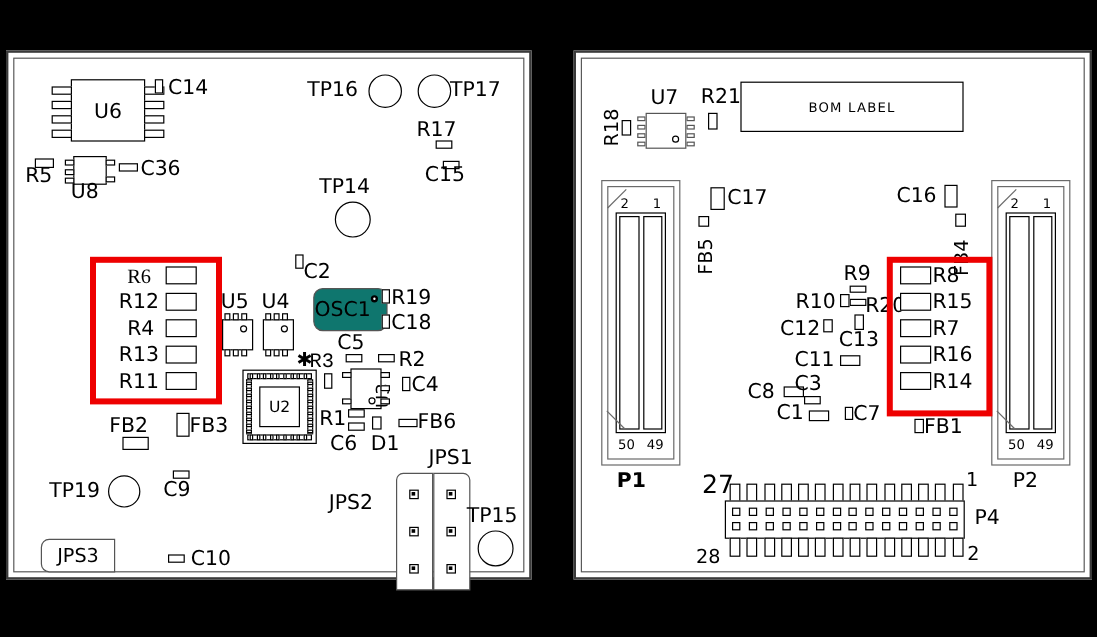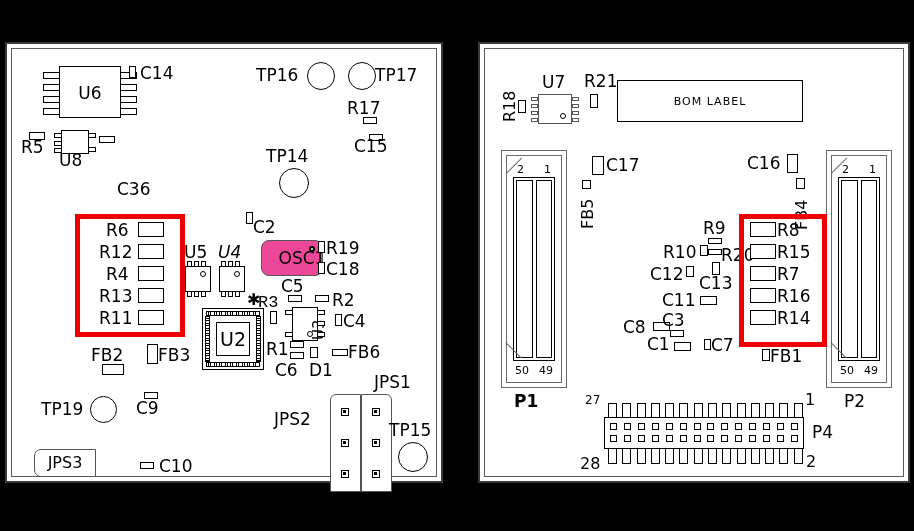--- a/index.html
+++ b/index.html
@@ -220,26 +220,24 @@
     font-size: 11px;
     letter-spacing: 1px;
     color: #000;
   }
 
   
   #osc1 {
     position: absolute;
     border: 1.8px solid #555555;
     border-radius: 8px;
-    background: #ec4899;
+    background: #0f766e;
     box-sizing: border-box;
     display: flex;
     align-items: center;
-    justify-content: center;
-    padding-left: 20px;
   }
 
   
   .caption {
     position: absolute;
     color: #cc0000;
     font-family: "Liberation Sans", sans-serif;
     font-size: 28px;
     line-height: 1;
     white-space: nowrap;
@@ -312,30 +310,30 @@
     <div class="pad" style="left:22px; top:88px; width:16px; height:8px;"></div>
     <span class="lbl" style="left:14px; top:95px;">R5</span>
     <div class="ic" style="left:54px; top:86px; width:28px; height:24px;"></div>
     <div class="leg" style="left:47px; top:89px; width:8px; height:5px;"></div>
     <div class="leg" style="left:47px; top:97px; width:8px; height:5px;"></div>
     <div class="leg" style="left:47px; top:104px; width:8px; height:5px;"></div>
     <div class="leg" style="left:81px; top:89px; width:8px; height:5px;"></div>
     <div class="leg" style="left:81px; top:103px; width:8px; height:5px;"></div>
     <span class="lbl" style="left:52px; top:108px;">U8</span>
     <div class="pad" style="left:92px; top:92px; width:16px; height:7px;"></div>
-    <span class="lbl" style="left:110px; top:89px;margin-top:48px;">C36</span>
+    <span class="lbl" style="left:110px; top:89px;">C36</span>
 
     <span class="lbl" style="left:259px; top:104px;">TP14</span>
     <div class="circ" style="left:272px; top:124px; width:30px; height:30px;"></div>
 
     <div class="pad" style="left:239px; top:168px; width:7px; height:12px;"></div>
     <span class="lbl" style="left:246px; top:175px;">C2</span>
 
     <span class="lbl" style="left:177px; top:200px;">U5</span>
-    <span class="lbl" style="left:211px; top:200px;font-style:italic;">U4</span>
+    <span class="lbl" style="left:211px; top:200px;">U4</span>
     <div class="ic" style="left:178px; top:222px; width:26px; height:26px;">
       <div class="dot" style="right:4px; top:4px;"></div>
     </div>
     <div class="ic" style="left:212px; top:222px; width:26px; height:26px;">
       <div class="dot" style="right:4px; top:4px;"></div>
     </div>
     <div class="leg" style="left:180px; top:217px; width:5px; height:6px;"></div>
     <div class="leg" style="left:187px; top:217px; width:5px; height:6px;"></div>
     <div class="leg" style="left:194px; top:217px; width:5px; height:6px;"></div>
     <div class="leg" style="left:180px; top:247px; width:5px; height:6px;"></div>
@@ -352,21 +350,21 @@
       <span class="lbl" style="position:static; font-size:17px;">OSC1</span>
       <div class="circ" style="right:7px; top:5px; width:6px; height:6px; border-width:2px;"></div>
     </div>
     <div class="pad" style="left:311px; top:197px; width:7px; height:12px;"></div>
     <span class="lbl" style="left:319px; top:196px;">R19</span>
     <div class="pad" style="left:311px; top:218px; width:7px; height:12px;"></div>
     <span class="lbl" style="left:319px; top:217px;">C18</span>
 
     <div class="hl" id="hl-left" style="left:68px; top:170px; width:110px; height:123px;"></div>
 
-    <span class="lbl" style="left:99px; top:178px;">R6</span>
+    <span class="lbl" style="left:99px; top:178px;font-family:Liberation Serif, serif;">R6</span>
     <div class="pad" style="left:131px; top:178px; width:26px; height:15px;"></div>
     <span class="lbl" style="left:92px; top:200px;">R12</span>
     <div class="pad" style="left:131px; top:200px; width:26px; height:15px;"></div>
     <span class="lbl" style="left:99px; top:222px;">R4</span>
     <div class="pad" style="left:131px; top:222px; width:26px; height:15px;"></div>
     <span class="lbl" style="left:92px; top:244px;">R13</span>
     <div class="pad" style="left:131px; top:244px; width:26px; height:15px;"></div>
     <span class="lbl" style="left:92px; top:266px;">R11</span>
     <div class="pad" style="left:131px; top:266px; width:26px; height:15px;"></div>
 
@@ -385,21 +383,21 @@
     <div class="leg" style="left:278px; top:266px; width:8px; height:5px;"></div>
     <div class="leg" style="left:278px; top:288px; width:8px; height:5px;"></div>
     <div class="leg" style="left:310px; top:266px; width:8px; height:5px;"></div>
     <div class="leg" style="left:310px; top:277px; width:8px; height:5px;"></div>
     <div class="leg" style="left:310px; top:288px; width:8px; height:5px;"></div>
     <div class="pad" style="left:328px; top:270px; width:7px; height:12px;"></div>
     <span class="lbl" style="left:336px; top:269px;">C4</span>
 
     <div id="u2-body" style="left:195px; top:264px; width:62px; height:62px;"></div>
     <div id="u2-core" style="left:209px; top:278px; width:34px; height:34px;">
-      <span class="lbl" style="position:static; font-size:19px;">U2</span>
+      <span class="lbl" style="position:static; font-size:13px;">U2</span>
     </div>
     <div class="qfnpad" style="left:199px; top:267px; width:54px; height:5px;"></div>
     <div class="qfnpad" style="left:199px; top:318px; width:54px; height:5px;"></div>
     <div class="qfnpad" style="left:198px; top:272px; width:5px; height:46px;"></div>
     <div class="qfnpad" style="left:249px; top:272px; width:5px; height:46px;"></div>
 
     <span class="lbl" style="left:259px; top:297px;">R1</span>
     <div class="pad" style="left:283px; top:297px; width:14px; height:7px;"></div>
     <div class="pad" style="left:283px; top:308px; width:14px; height:7px;"></div>
     <span class="lbl" style="left:268px; top:318px;">C6</span>
@@ -411,21 +409,21 @@
     <span class="lbl" style="left:84px; top:303px;">FB2</span>
     <div class="pad" style="left:95px; top:320px; width:22px; height:11px;"></div>
     <div class="pad" style="left:140px; top:300px; width:11px; height:20px;"></div>
     <span class="lbl" style="left:151px; top:303px;">FB3</span>
 
     <span class="lbl" style="left:34px; top:357px;">TP19</span>
     <div class="circ" style="left:83px; top:352px; width:27px; height:27px;"></div>
     <div class="pad" style="left:137px; top:348px; width:14px; height:7px;"></div>
     <span class="lbl" style="left:129px; top:356px;">C9</span>
 
-    <span class="lbl" style="left:367px; top:330px;">JPS1</span>
+    <span class="lbl" style="left:350px; top:330px;">JPS1</span>
     <div id="jps-block" style="left:323px; top:350px; width:62px; height:98px;">
       <div class="jps-col" style="left:0; top:0; width:31px; height:98px; border-radius:6px 0 0 0;"></div>
       <div class="jps-col" style="left:31px; top:0; width:31px; height:98px; border-radius:0 6px 0 0;"></div>
       <div class="jps-pin" style="left:11px; top:14px;"></div>
       <div class="jps-pin" style="left:11px; top:45px;"></div>
       <div class="jps-pin" style="left:11px; top:76px;"></div>
       <div class="jps-pin" style="left:42px; top:14px;"></div>
       <div class="jps-pin" style="left:42px; top:45px;"></div>
       <div class="jps-pin" style="left:42px; top:76px;"></div>
     </div>
@@ -492,21 +490,21 @@
     <div class="leg" style="left:51px; top:67px; width:7px; height:4px; border-color:#555;"></div>
     <div class="leg" style="left:51px; top:74px; width:7px; height:4px; border-color:#555;"></div>
     <div class="leg" style="left:92px; top:53px; width:7px; height:4px; border-color:#555;"></div>
     <div class="leg" style="left:92px; top:60px; width:7px; height:4px; border-color:#555;"></div>
     <div class="leg" style="left:92px; top:67px; width:7px; height:4px; border-color:#555;"></div>
     <div class="leg" style="left:92px; top:74px; width:7px; height:4px; border-color:#555;"></div>
 
     <span class="lbl" style="left:104px; top:29px;">R21</span>
     <div class="pad" style="left:110px; top:50px; width:8px; height:14px;"></div>
 
-    <div id="bom-box" style="left:137px; top:36px; width:186px; height:42px;">
+    <div id="bom-box" style="left:137px; top:24px; width:186px; height:42px;">
       <span>BOM LABEL</span>
     </div>
 
     <div class="conn" id="p1" style="left:21px; top:106px; width:66px; height:238px;">
       <div class="shell"></div>
       <div class="slotbox">
           <div></div>
           <div></div>
         </div>
       <span class="pinnum" style="left:15px; top:12px;">2</span>
@@ -576,21 +574,21 @@
     <div class="pad" style="left:270px; top:222px; width:26px; height:15px;"></div>
     <span class="lbl" style="left:297px; top:222px;">R7</span>
     <div class="pad" style="left:270px; top:244px; width:26px; height:15px;"></div>
     <span class="lbl" style="left:297px; top:244px;">R16</span>
     <div class="pad" style="left:270px; top:266px; width:26px; height:15px;"></div>
     <span class="lbl" style="left:297px; top:266px;">R14</span>
 
     <div class="pad" style="left:282px; top:305px; width:8px; height:12px;"></div>
     <span class="lbl" style="left:290px; top:304px;">FB1</span>
 
-    <span class="lbl sm" style="left:105px; top:350px; font-size:12px;">27</span>
+    <span class="lbl sm" style="left:105px; top:350px; font-size:21px;">27</span>
     <span class="lbl sm" style="left:325px; top:348px; font-size:16px;">1</span>
     <div id="p4-teeth-top">
         <div class="p4tooth" style="left: 128px; top: 359px;"></div>
         <div class="p4tooth" style="left: 142.286px; top: 359px;"></div>
         <div class="p4tooth" style="left: 156.571px; top: 359px;"></div>
         <div class="p4tooth" style="left: 170.857px; top: 359px;"></div>
         <div class="p4tooth" style="left: 185.143px; top: 359px;"></div>
         <div class="p4tooth" style="left: 199.429px; top: 359px;"></div>
         <div class="p4tooth" style="left: 213.714px; top: 359px;"></div>
         <div class="p4tooth" style="left: 228px; top: 359px;"></div>

